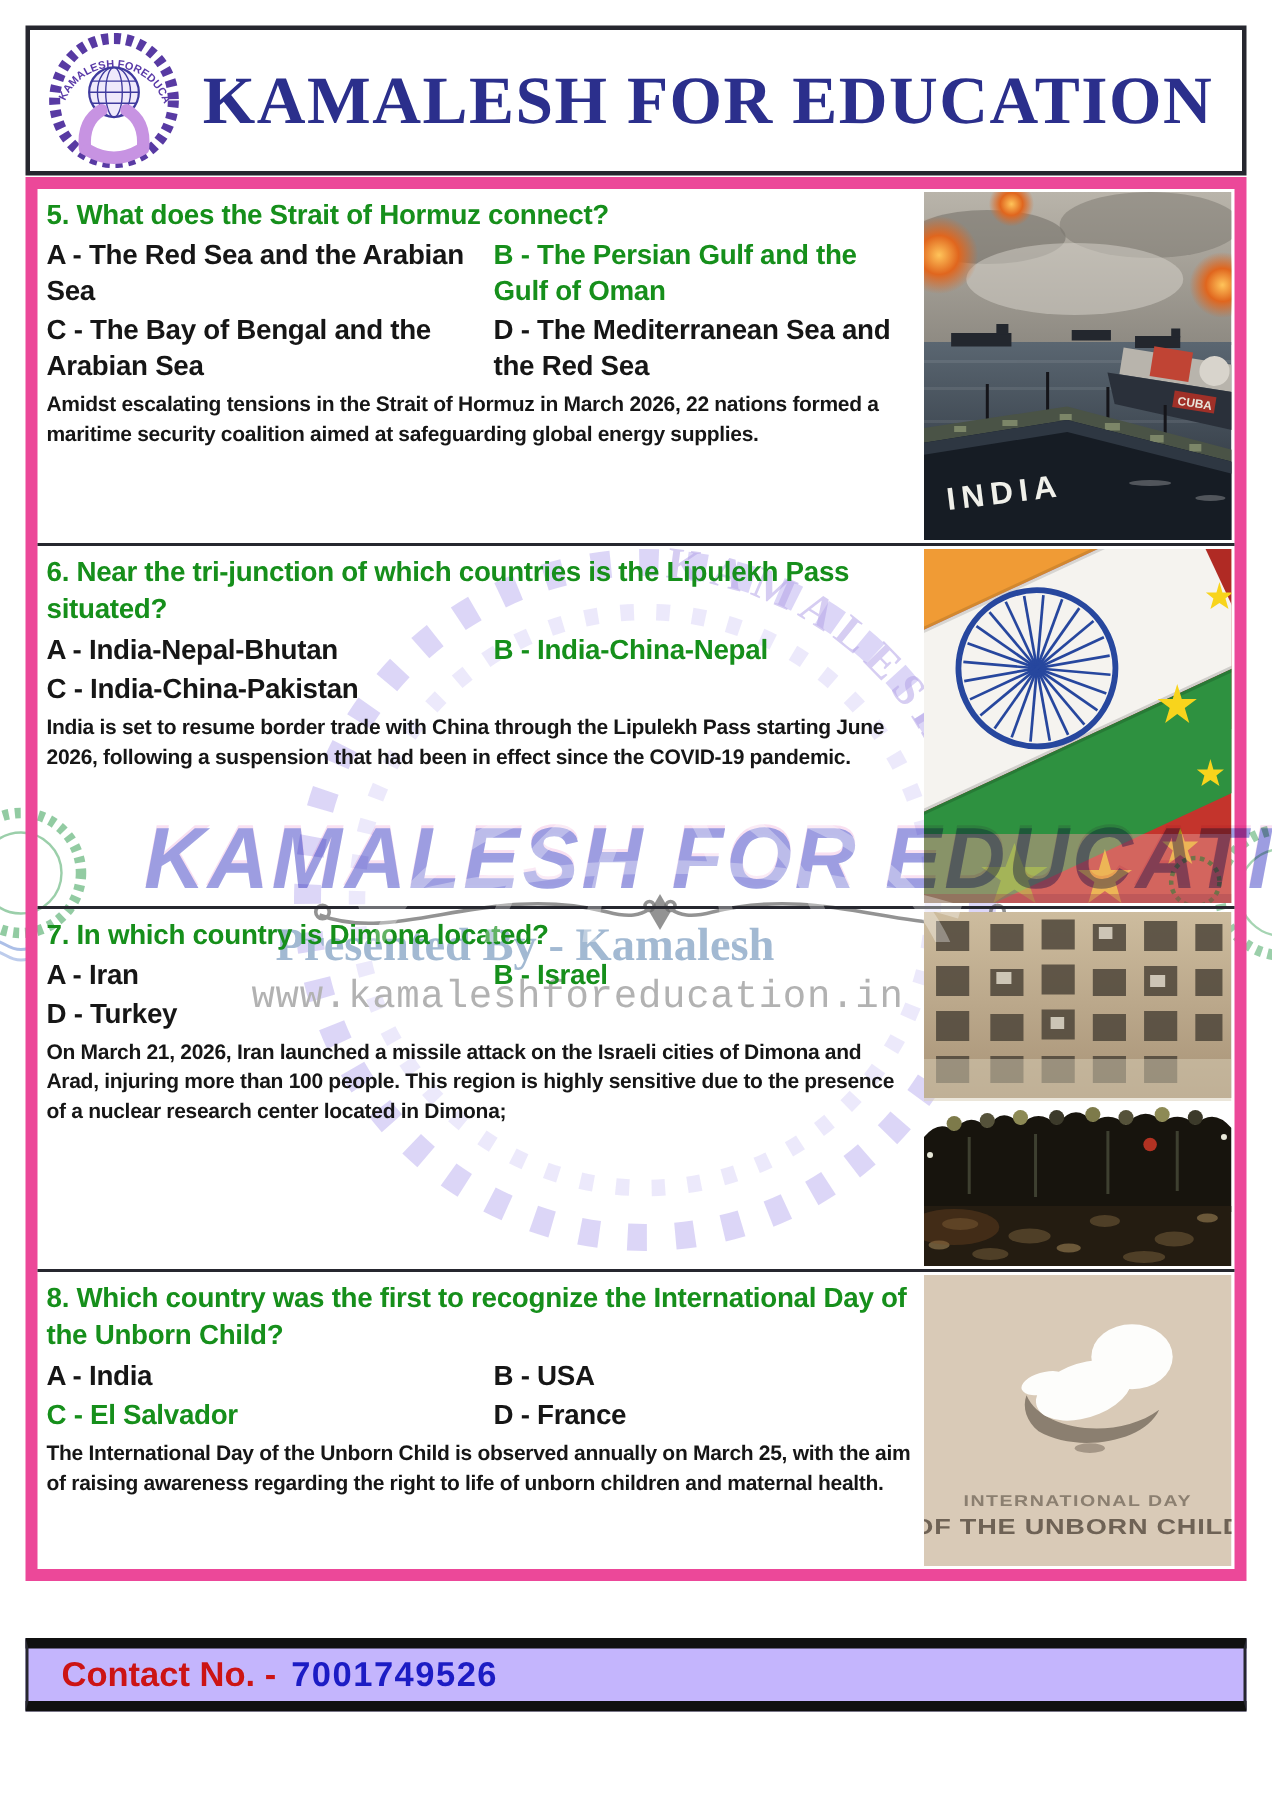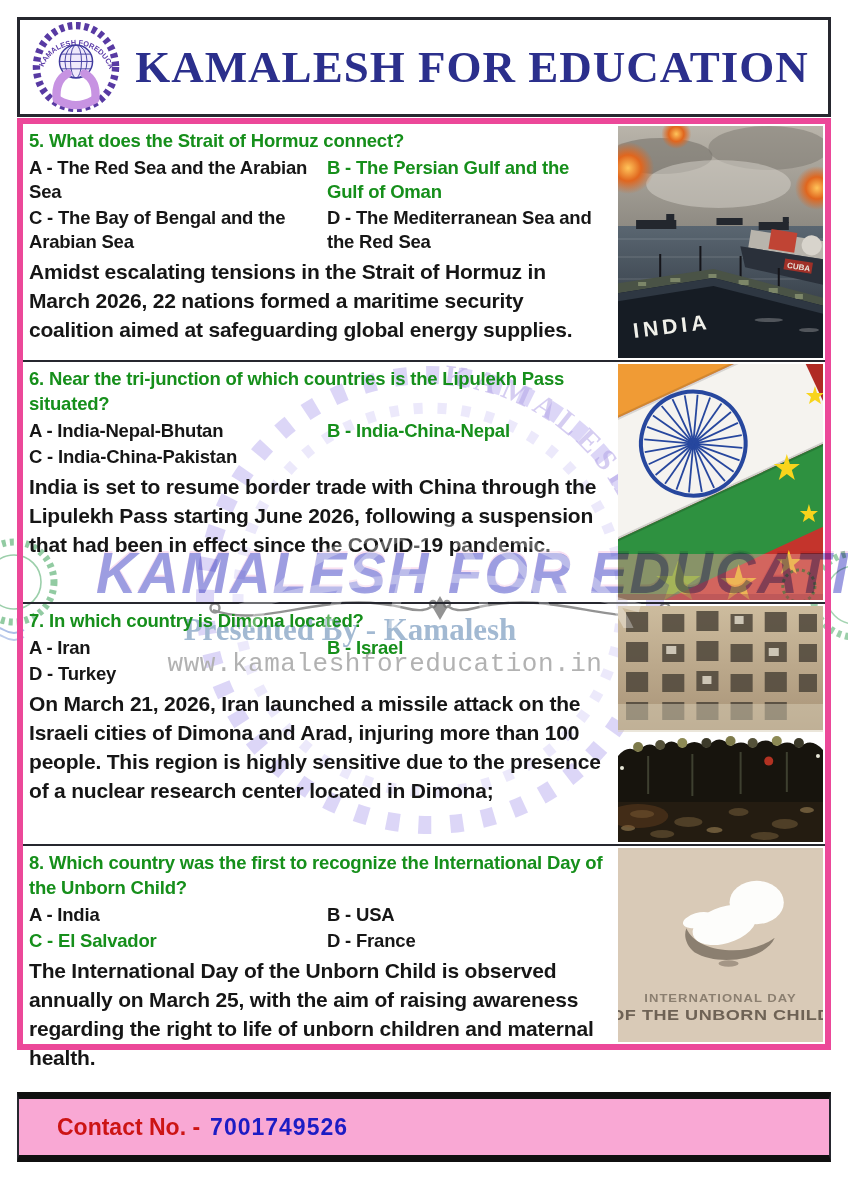--- a/index.html
+++ b/index.html
@@ -9,37 +9,37 @@
   .bg-layer{position:absolute;inset:0;z-index:1;pointer-events:none;}
   .content{position:absolute;z-index:2;}
   .wm-top{z-index:5;}
   
   .header-box{left:17px;top:17px;width:814px;height:100px;box-sizing:border-box;
     border:3px solid #26272f;background:#fff;display:flex;align-items:center;}
   .logo{margin-left:10px;flex:none;}
   .page-title{flex:1;text-align:center;font-family:"Liberation Serif",serif;font-weight:700;
     font-size:45px;color:#2b2f8c;letter-spacing:1px;padding-right:6px;white-space:nowrap;}
   
-  .sections{left:17px;top:118px;width:814px;box-sizing:border-box;border:6px solid #ec4899;background:transparent;}
+  .sections{left:17px;top:118px;width:814px;box-sizing:border-box;border:8px solid #ec4899;background:transparent;}
   section.q{display:flex;box-sizing:border-box;}
   section.q + section.q{border-top:2px solid #26272f;}
   .s1{height:236px;} .s2{height:242px;} .s3{height:242px;} .s4{height:200px;}
   .qtext{flex:1;padding:4px 6px 0 6px;min-width:0;}
   .qtitle{color:#168f1b;font-size:18.5px;line-height:1.36;letter-spacing:-0.2px;}
   .opts{display:grid;grid-template-columns:294px 1fr;column-gap:4px;row-gap:2px;margin-top:3px;}
   .opt{font-size:18.5px;line-height:1.3;letter-spacing:-0.2px;}
   .opt.correct{color:#168f1b;}
-  .expl{font-size:21px;line-height:1.37;margin-top:4px;letter-spacing:-0.2px;}
+  .expl{font-size:14px;line-height:1.37;margin-top:4px;letter-spacing:-0.2px;}
   .qimg{width:209px;flex:none;padding:2px;box-sizing:border-box;display:flex;}
   .qimg svg{width:100%;height:100%;display:block;}
   
-  .footer-box{left:17px;top:1092px;width:814px;height:70px;box-sizing:border-box;background:#f9a8d4;
+  .footer-box{left:17px;top:1092px;width:814px;height:49px;box-sizing:border-box;background:#c4b5fd;
     border-top:7px solid #101010;border-bottom:7px solid #101010;
     border-left:2px solid #26272f;border-right:2px solid #26272f;
-    display:flex;align-items:center;padding-left:38px;}
+    display:flex;align-items:center;padding-left:22px;}
   .c-label{color:#cc1414;font-size:23px;}
   .c-number{color:#1c1cc4;font-size:23px;margin-left:10px;letter-spacing:1px;}
   
   .wm-main{position:absolute;top:539px;left:96px;width:744px;z-index:5;text-align:center;
     font-style:italic;font-weight:700;font-size:58px;letter-spacing:2px;white-space:nowrap;
     color:rgba(150,152,224,0.92);mix-blend-mode:multiply;transform:scaleX(.97);transform-origin:left;
     text-shadow:0 -2px 0 rgba(233,130,200,.25);}
   .wm-presented{position:absolute;top:612px;left:130px;width:440px;text-align:center;
     font-family:"Liberation Serif",serif;font-weight:700;font-size:31px;color:#a2b9d2;}
   .wm-site{position:absolute;top:649px;left:165px;width:440px;text-align:center;

